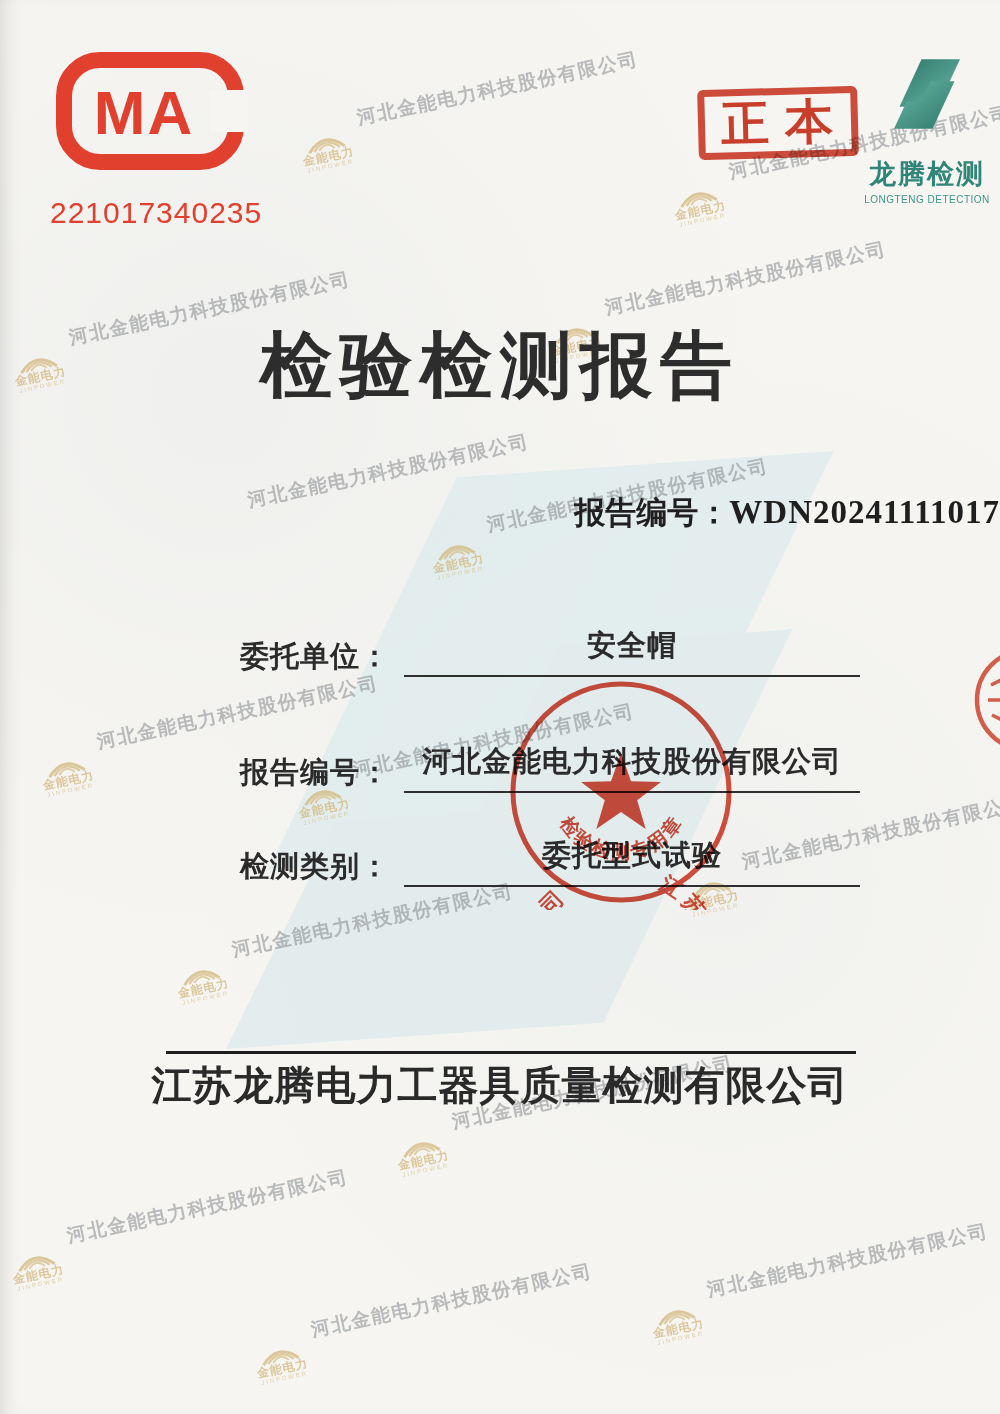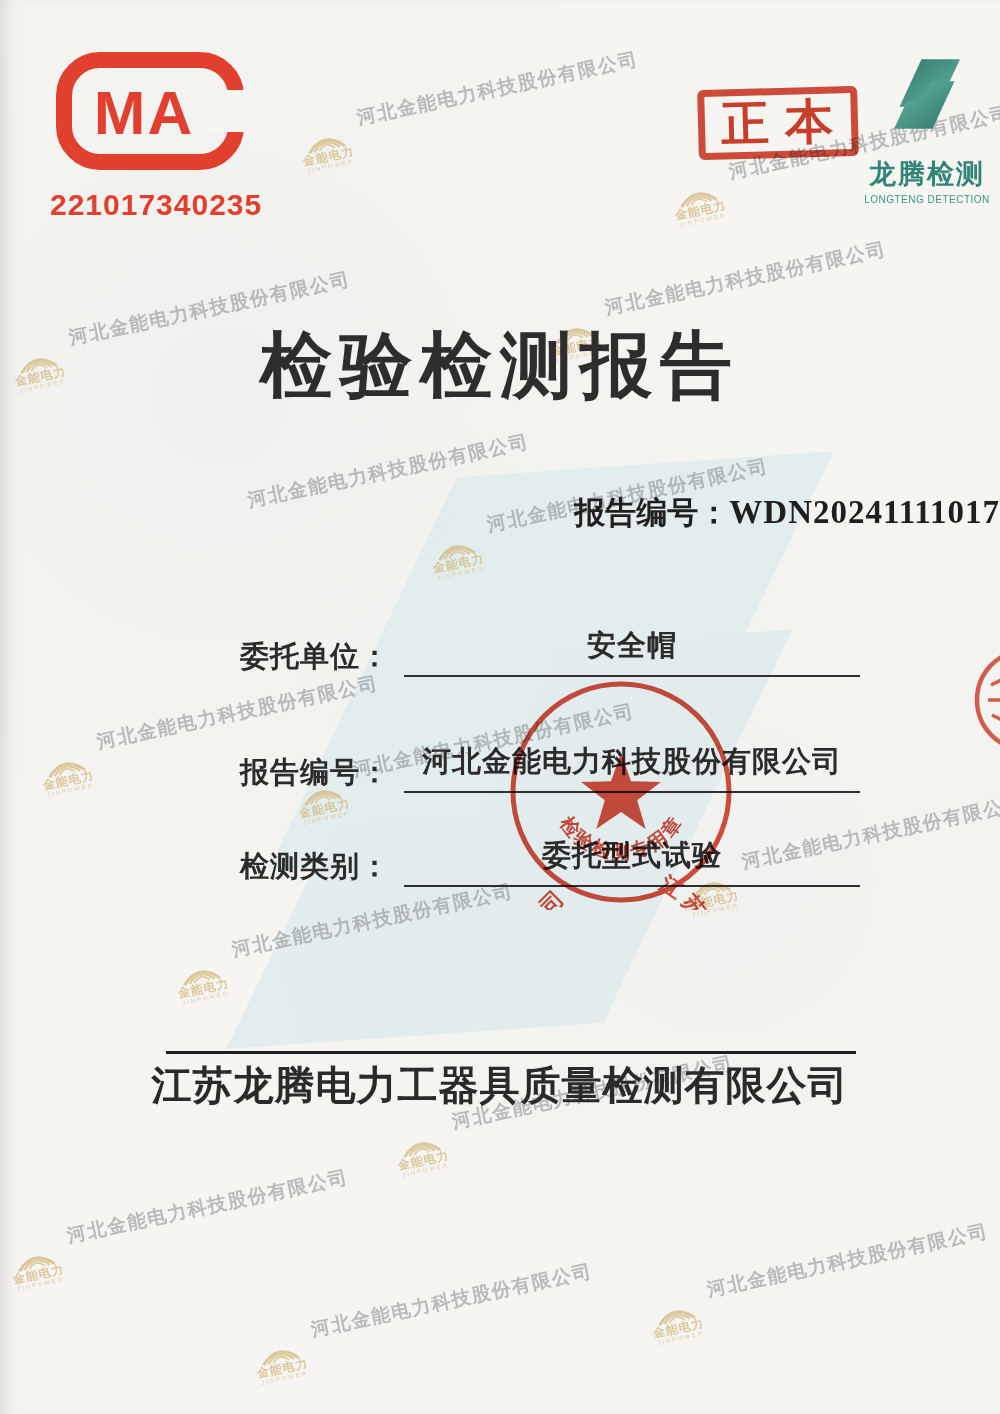--- a/index.html
+++ b/index.html
@@ -17,21 +17,21 @@
     transform:rotate(-4deg);opacity:.7;}
   
   .wm{position:absolute;display:flex;align-items:flex-start;z-index:1;
       transform:rotate(-12deg);transform-origin:left center;white-space:nowrap;}
   .wm-logo{display:flex;flex-direction:column;align-items:center;margin-top:16px;margin-right:10px;opacity:.75;}
   .wm-logo-cn{font-size:12px;font-weight:700;color:#d3b87e;letter-spacing:1px;line-height:1.1;}
   .wm-logo-en{font-size:6px;color:#d8c08a;letter-spacing:2px;line-height:1.1;}
   .wm-text{font-size:19px;font-weight:600;letter-spacing:1.5px;color:rgba(128,132,136,.52);}
   
   .cma{position:absolute;left:50px;top:50px;z-index:3;width:200px;text-align:center;}
-  .cma-code{margin-top:12px;font-size:30px;font-weight:700;letter-spacing:1px;color:#e2402e;}
+  .cma-code{margin-top:20px;font-size:30px;font-weight:400;letter-spacing:1px;color:#e2402e;}
   .copy-stamp{position:absolute;left:698px;top:88px;z-index:3;width:132px;height:56px;
     border:7px solid rgba(206,54,34,.88);border-radius:6px;transform:rotate(-1.5deg);
     display:flex;align-items:center;justify-content:center;
     font-family:"Liberation Serif",serif;font-size:48px;font-weight:700;
     color:rgba(206,54,34,.95);letter-spacing:16px;padding-left:14px;
     mix-blend-mode:multiply;}
   .lab{position:absolute;left:860px;top:50px;z-index:3;width:134px;text-align:center;}
   .lab-cn{font-size:27px;font-weight:600;color:#2f8578;letter-spacing:2px;margin-top:14px;}
   .lab-en{font-size:10px;color:#3a9488;letter-spacing:.5px;margin-top:2px;}
   

